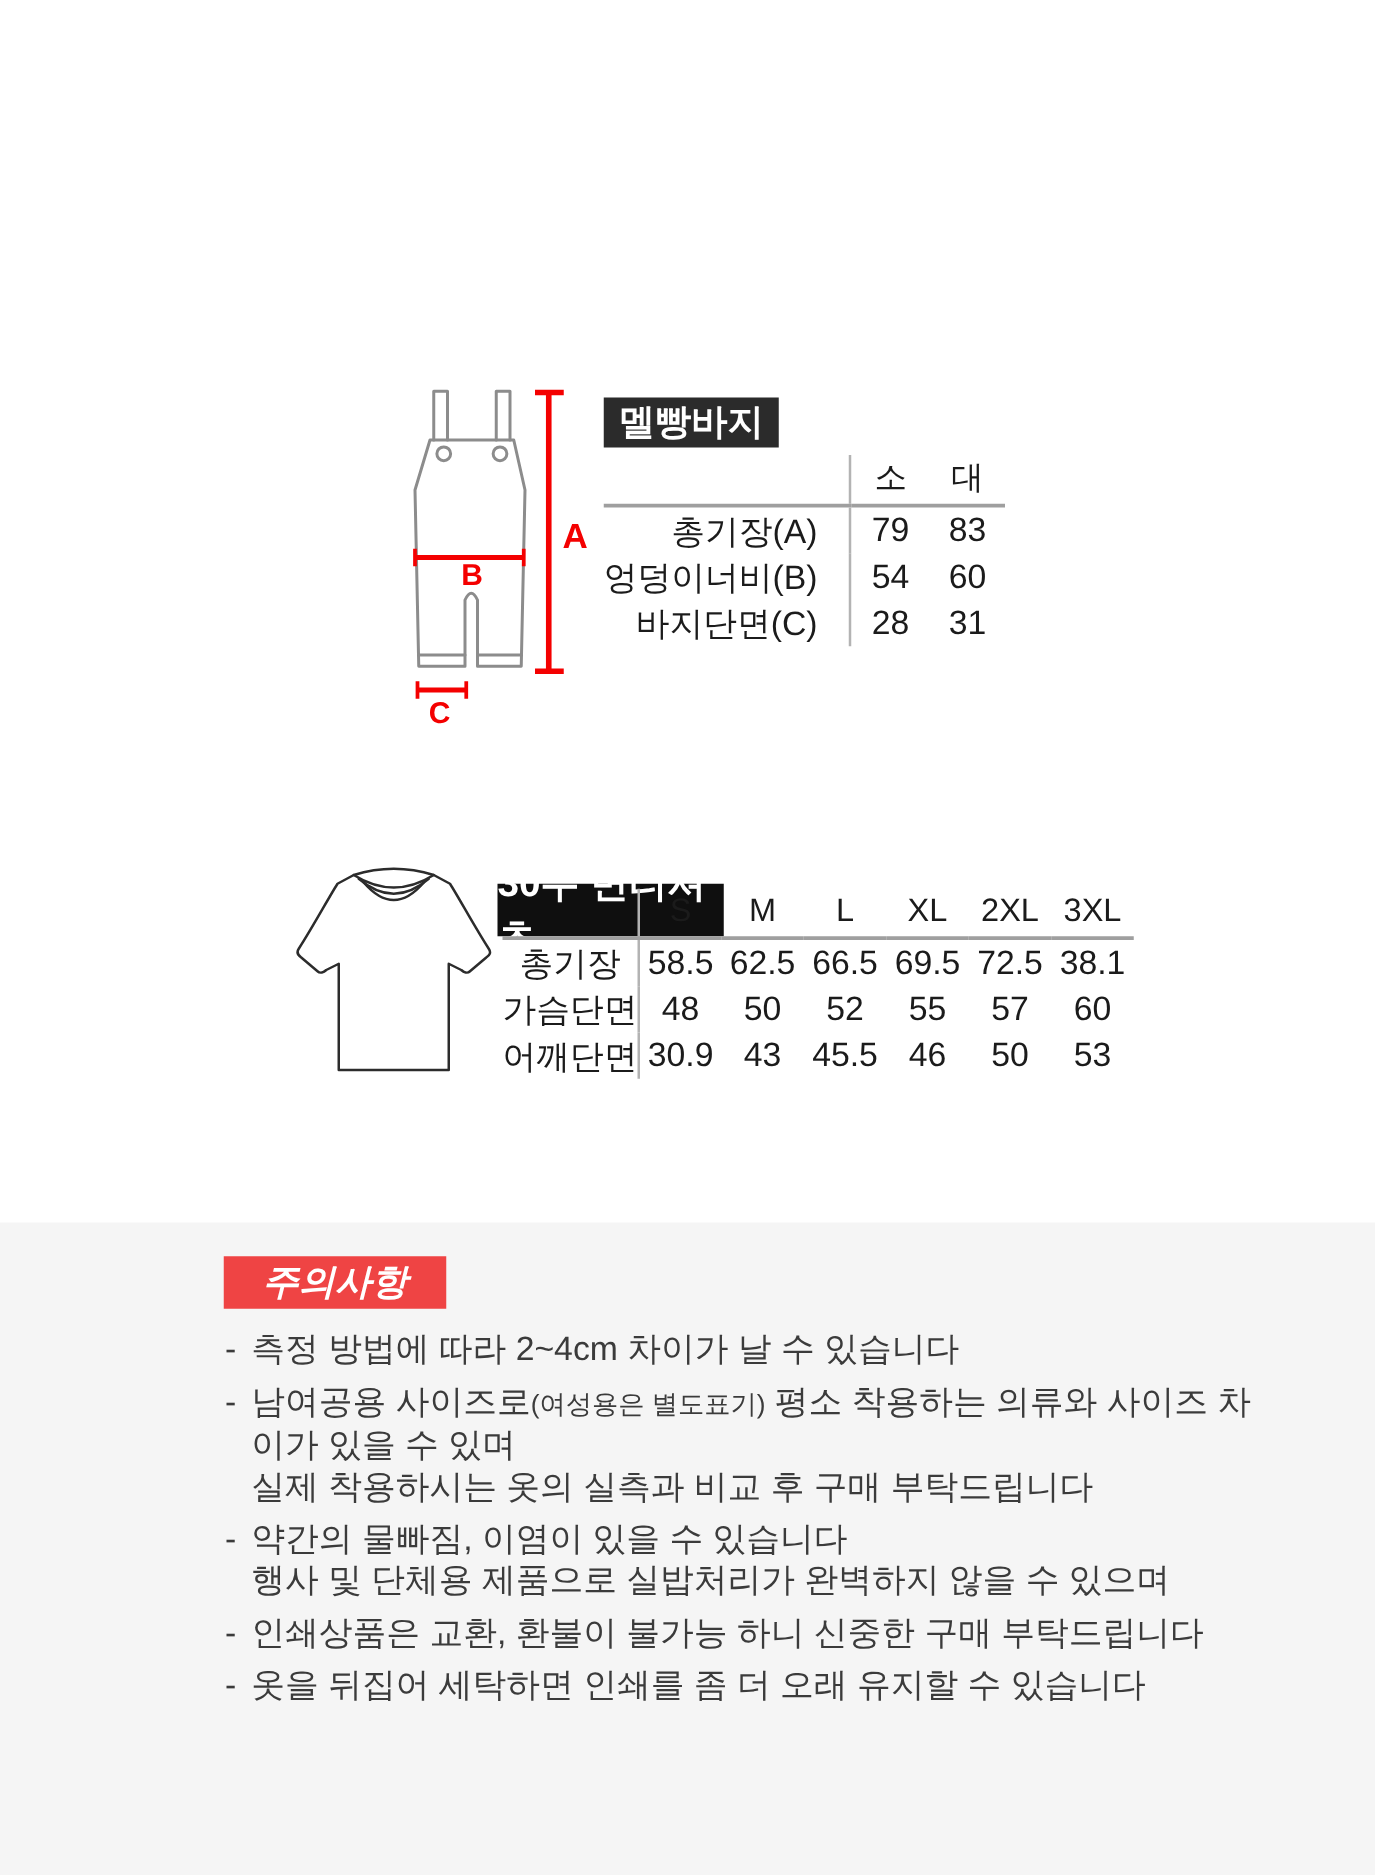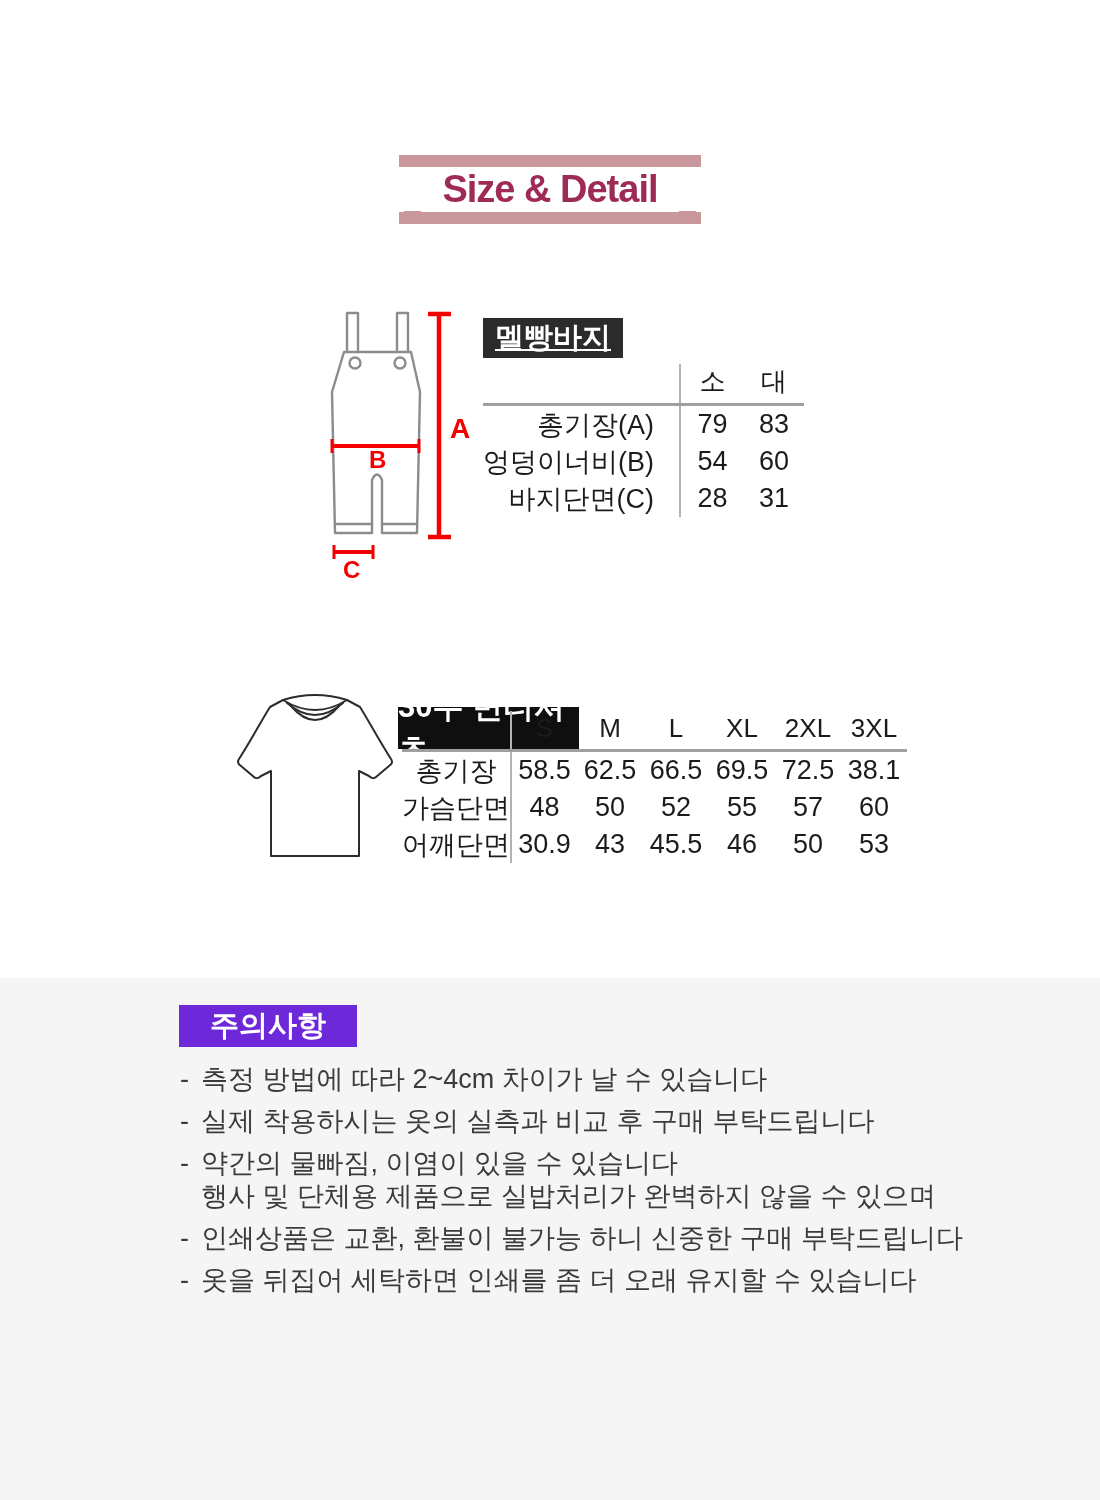--- a/index.html
+++ b/index.html
@@ -20,23 +20,23 @@
   .hdr .title{
     position:absolute;left:0;top:9px;width:302px;height:52px;line-height:52px;
     text-align:center;font-size:38px;font-weight:bold;color:#9e2b55;background:#fff;
     top:12px;height:44px;line-height:44px;letter-spacing:-1px;
   }
   
   .badge{
     position:absolute;background:#2b2b2b;color:#ffffff;font-weight:bold;
     display:flex;align-items:center;justify-content:center;letter-spacing:0px;
   }
-  .badge.ov{left:483px;top:318px;width:140px;height:40px;font-size:29px;text-decoration:underline;}
+  .badge.ov{left:483px;top:318px;width:140px;height:40px;font-size:29px;}
   .badge.ts{left:398px;top:666px;width:181px;height:42px;font-size:31px;background:#0f0f0f;margin-top:41px;}
-  .badge.nt{left:179px;top:1005px;width:178px;height:42px;font-size:29px;background:#6d28d9;}
+  .badge.nt{left:179px;top:1005px;width:178px;height:42px;font-size:29px;background:#ef4444;font-style:italic;}
   
   table.size-table{position:absolute;border-collapse:collapse;table-layout:fixed;}
   table.size-table td{padding:0;margin:0;text-align:center;vertical-align:middle;
     font-size:27px;color:#1b1b1b;white-space:nowrap;}
   table.size-table tr.head td{height:34px;border-bottom:3px solid #9f9f9f;font-size:26px;padding-bottom:4px;}
   table.size-table tr.data td{height:37px;}
   table.size-table td.divL{border-left:2px solid #b3b3b3;}
   table.ovt{left:483px;top:364px;}
   table.ovt td.lbl{text-align:right;padding-right:25px;}
   table.tst{left:402px;top:711px;}
@@ -49,29 +49,20 @@
   .n-item{position:relative;padding-left:21px;font-size:27px;line-height:33px;
     color:#3b3b3b;margin-bottom:9px;}
   .n-item .dash{position:absolute;left:0;top:0;}
   .n-item .small{font-size:21px;}
 </style>
 </head>
 <body>
 
 <div id="canvas">
 
-  <div class="hdr">
-    <div class="bar top"></div>
-    <div class="tab tl"></div>
-    <div class="tab tr"></div>
-    <div class="tab bl"></div>
-    <div class="tab br"></div>
-    <div class="bar bot"></div>
-    <div class="title">Size &amp; Detail</div>
-  </div>
 
   <svg style="left:293px;top:288px;" width="185" height="305" viewBox="0 0 185 305">
     <g fill="none" stroke="#8c8c8c" stroke-width="2.4" stroke-linejoin="round" stroke-linecap="round">
       <path d="M51,64 L118,64 L127,104 L124,245 L89,245 L89,192 Q84,181 79,192 L79,245 L42,245 L39,104 Z" fill="#ffffff"></path>
       <path d="M54,64 L54,25 L65,25 L65,64"></path>
       <path d="M104,64 L104,25 L115,25 L115,64"></path>
       <line x1="42" y1="236" x2="79" y2="236"></line>
       <line x1="89" y1="236" x2="124" y2="236"></line>
       <circle cx="62" cy="75" r="5.5"></circle>
       <circle cx="107" cy="75" r="5.5"></circle>
@@ -190,20 +181,21 @@
 
     <div class="notice-list">
 
       <div class="n-item">
         <span class="dash">-</span>
         <div>측정 방법에 따라 2~4cm 차이가 날 수 있습니다</div>
       </div>
 
       <div class="n-item">
         <span class="dash">-</span>
+        <div><span>남여공용 사이즈로</span><span class="small">(여성용은 별도표기)</span><span> 평소 착용하는 의류와 사이즈 차이가 있을 수 있며</span></div>
         <div>실제 착용하시는 옷의 실측과 비교 후 구매 부탁드립니다</div>
       </div>
 
       <div class="n-item">
         <span class="dash">-</span>
         <div>약간의 물빠짐, 이염이 있을 수 있습니다</div>
         <div>행사 및 단체용 제품으로 실밥처리가 완벽하지 않을 수 있으며</div>
       </div>
 
       <div class="n-item">

